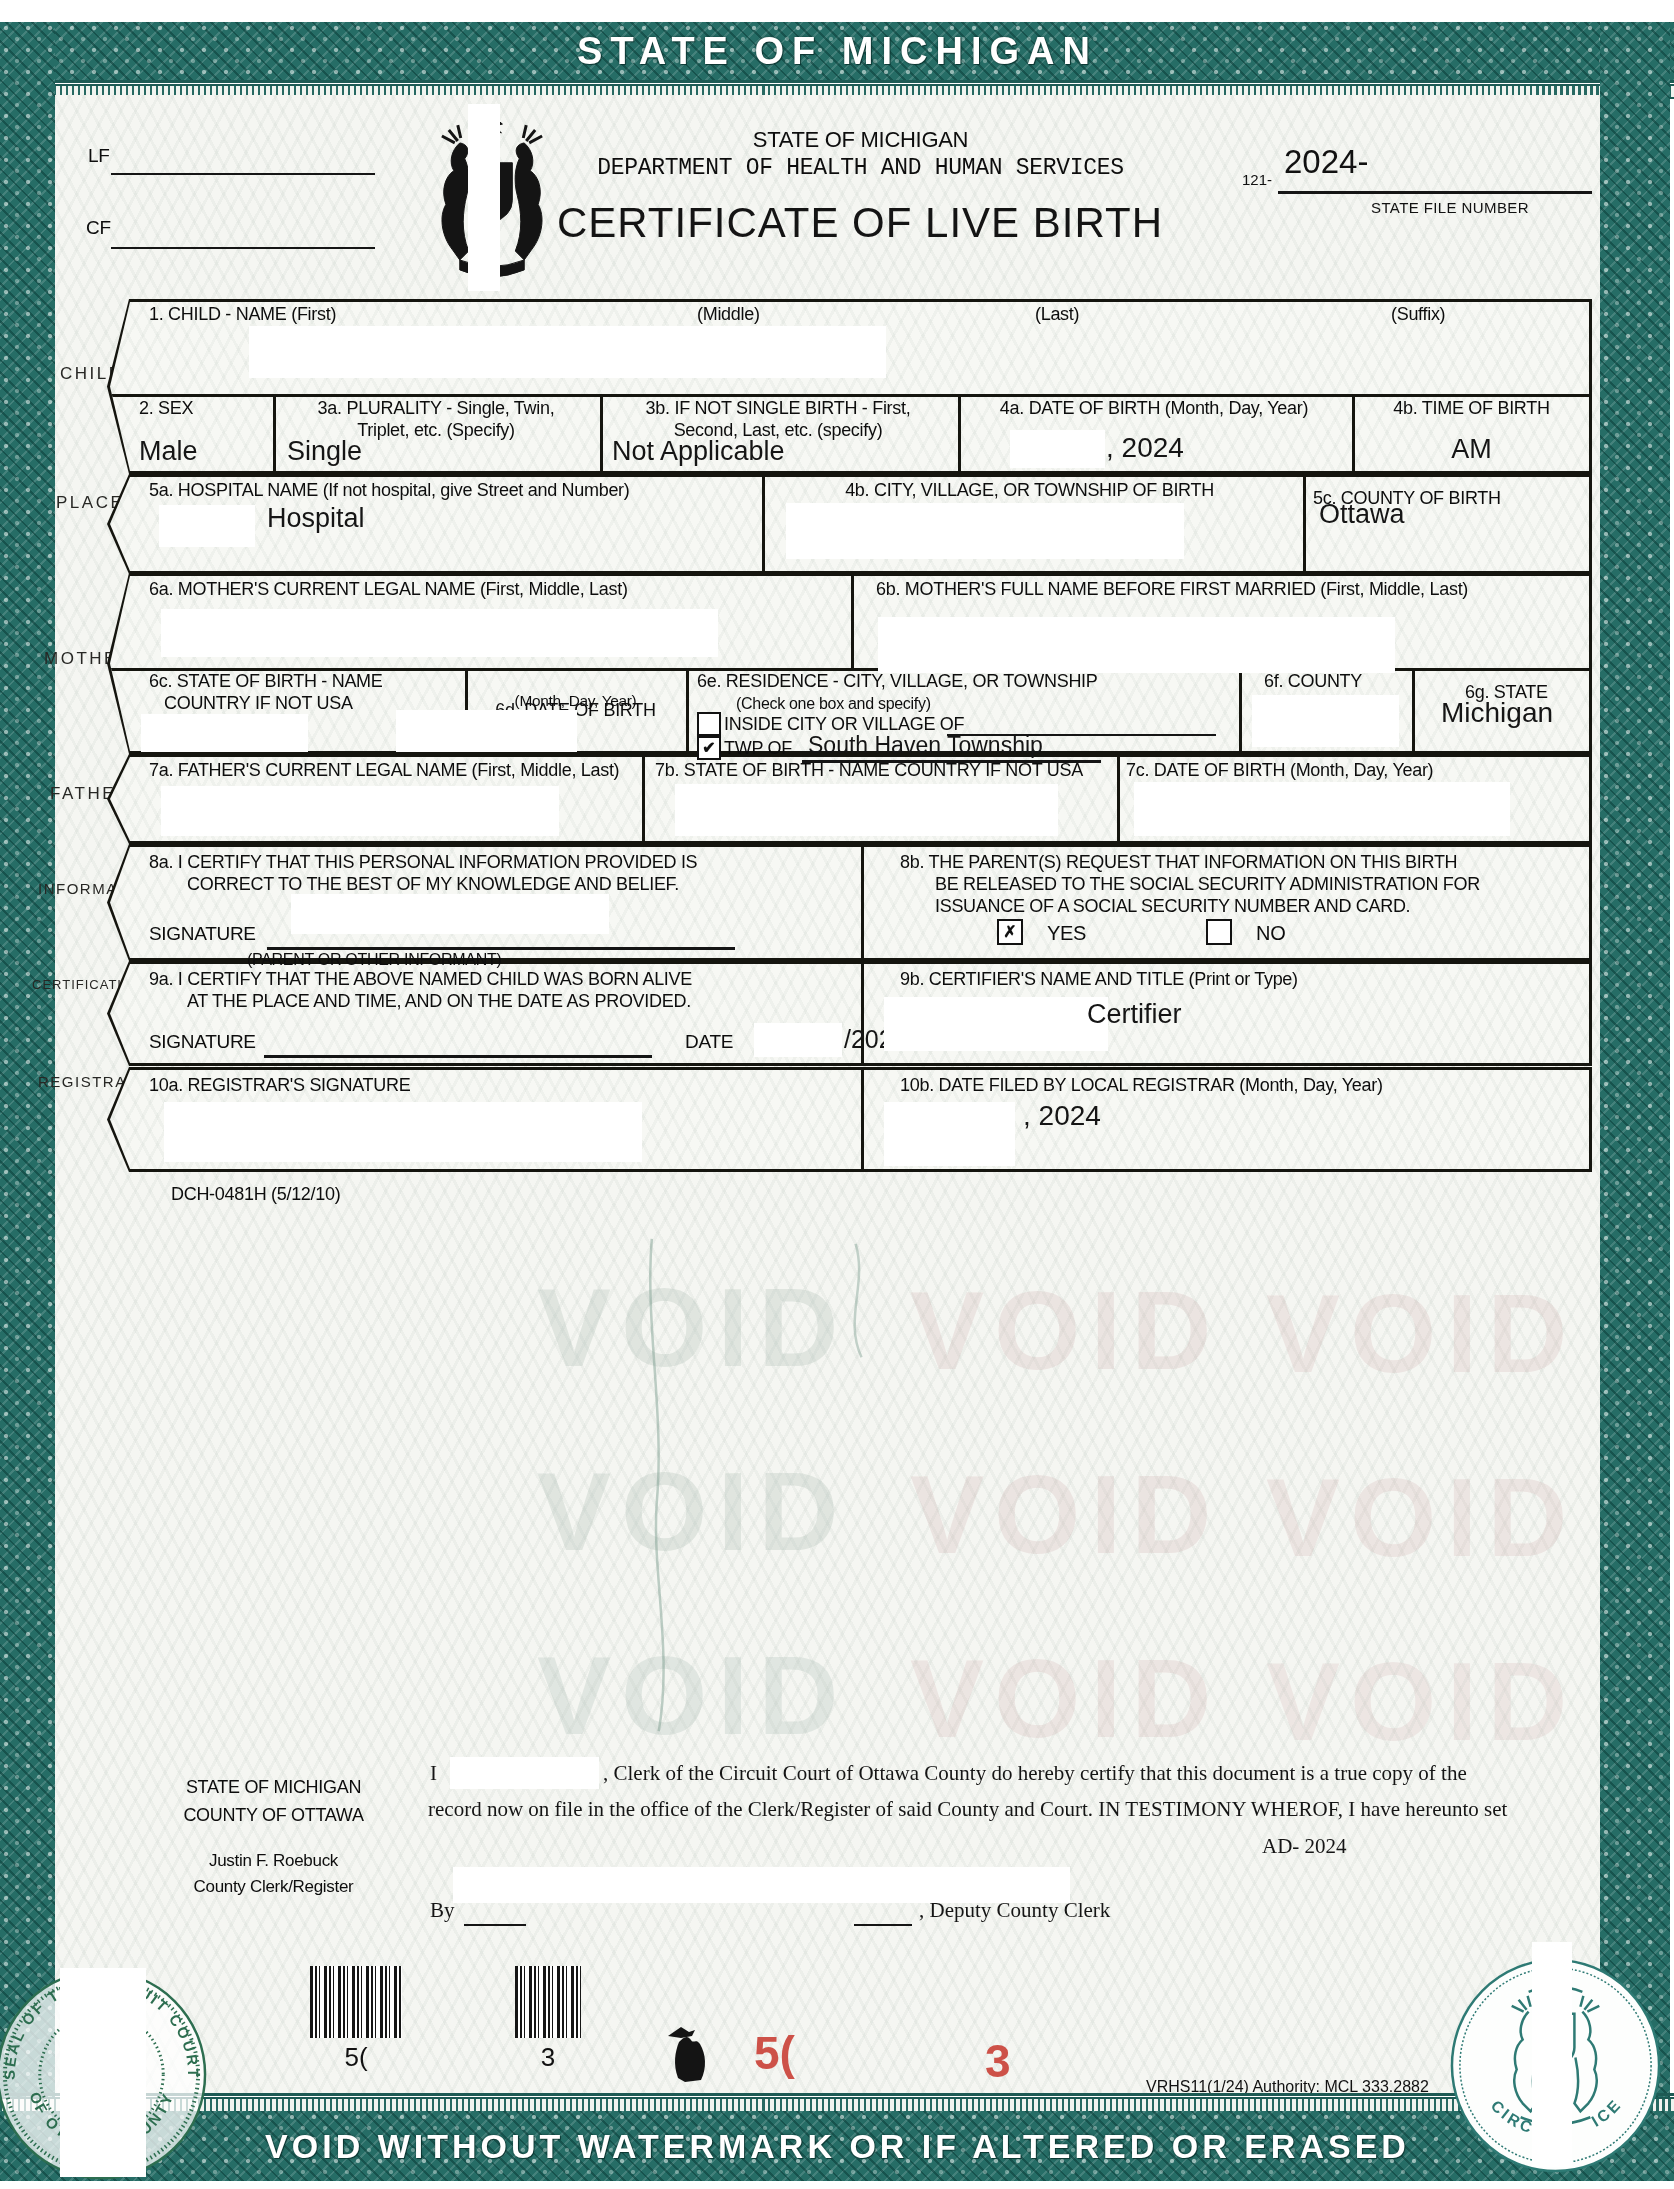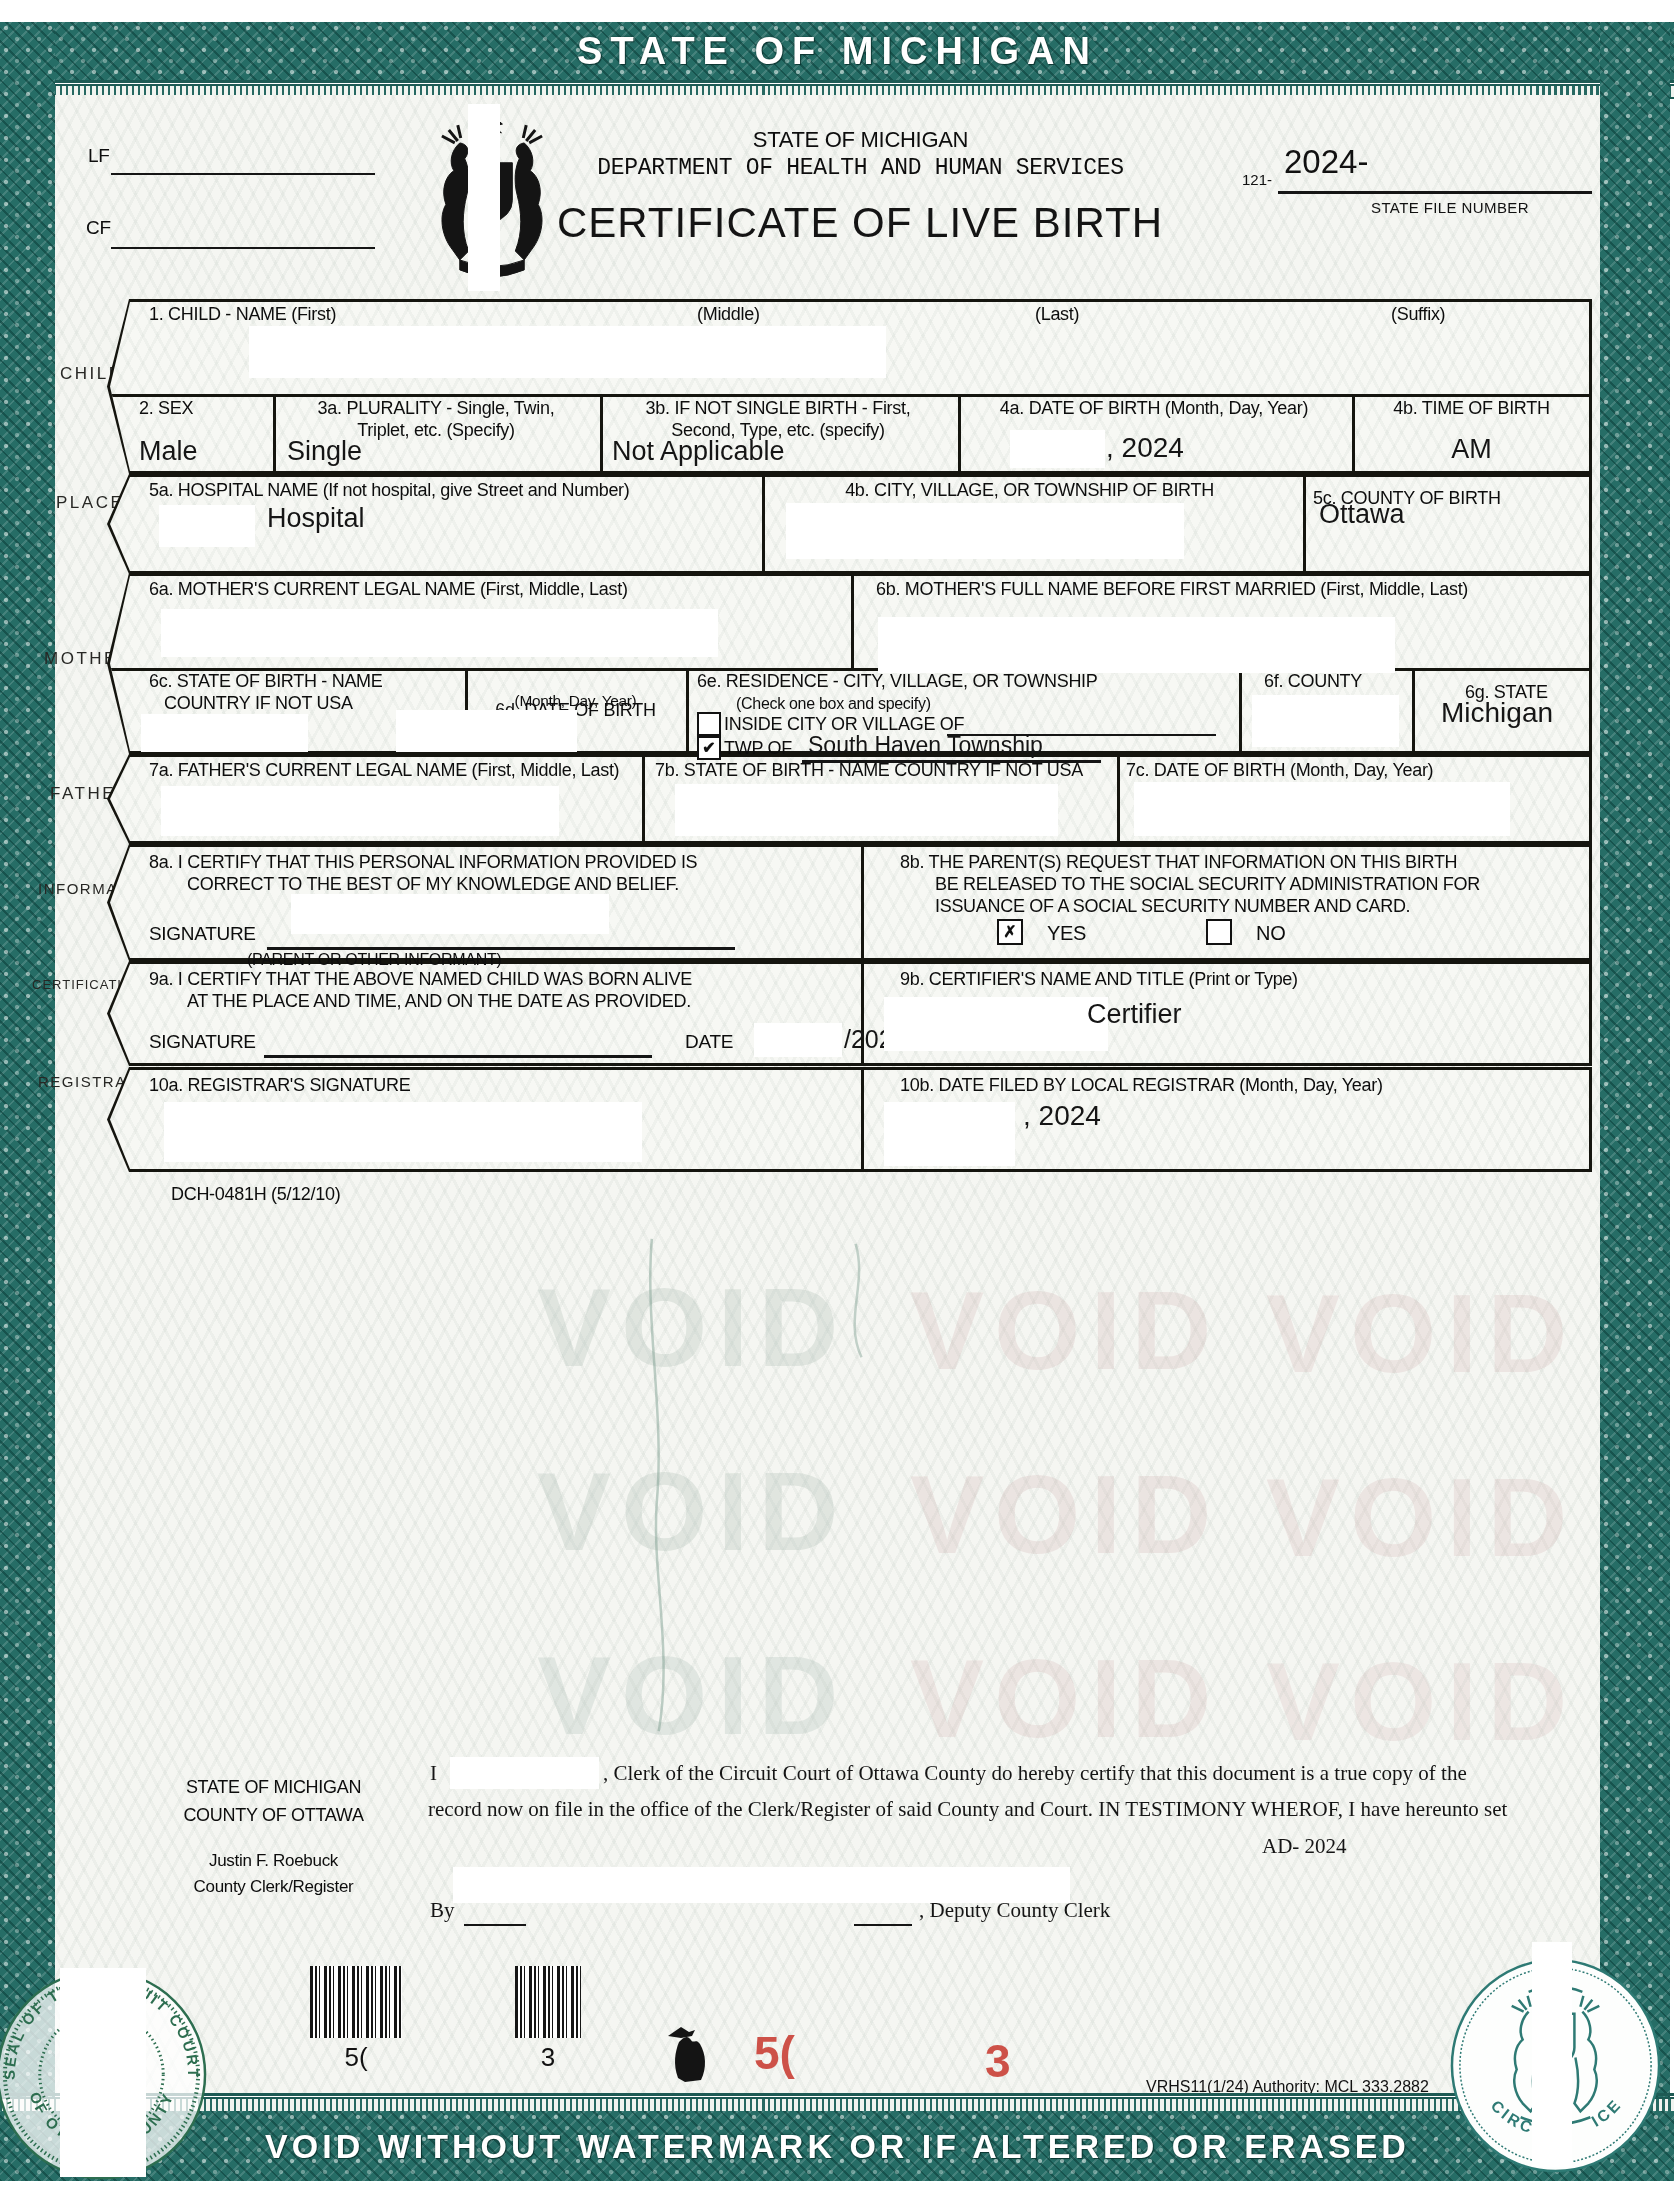--- a/index.html
+++ b/index.html
@@ -168,21 +168,21 @@
   <div class="redact" style="left:249px;top:326px;width:637px;height:52px;"></div>
 
   <span class="abs lbl" style="left:139px;top:398px;">2. SEX</span>
   <span class="abs val" style="left:139px;top:436px;font-size:27px;">Male</span>
 
   <div class="abs ctr lbl" style="left:275px;top:398px;width:322px;">3a. PLURALITY - Single, Twin,</div>
   <div class="abs ctr lbl" style="left:275px;top:420px;width:322px;">Triplet, etc. (Specify)</div>
   <span class="abs val" style="left:287px;top:436px;font-size:27px;">Single</span>
 
   <div class="abs ctr lbl" style="left:601px;top:398px;width:354px;">3b. IF NOT SINGLE BIRTH - First,</div>
-  <div class="abs ctr lbl" style="left:601px;top:420px;width:354px;">Second, Type, etc. (specify)</div>
+  <div class="abs ctr lbl" style="left:601px;top:420px;width:354px;">Second, Last, etc. (specify)</div>
   <span class="abs val" style="left:612px;top:436px;font-size:27px;">Not Applicable</span>
 
   <div class="abs ctr lbl" style="left:959px;top:398px;width:390px;">4a. DATE OF BIRTH (Month, Day, Year)</div>
   <div class="redact" style="left:1010px;top:430px;width:95px;height:38px;"></div>
   <span class="abs val" style="left:1106px;top:432px;font-size:28px;">, 2024</span>
 
   <div class="abs ctr lbl" style="left:1353px;top:398px;width:237px;">4b. TIME OF BIRTH</div>
   <div class="abs ctr val" style="left:1353px;top:434px;width:237px;font-size:27px;">AM</div>
 
   <span class="abs lbl" style="left:149px;top:480px;">5a. HOSPITAL NAME (If not hospital, give Street and Number)</span>

